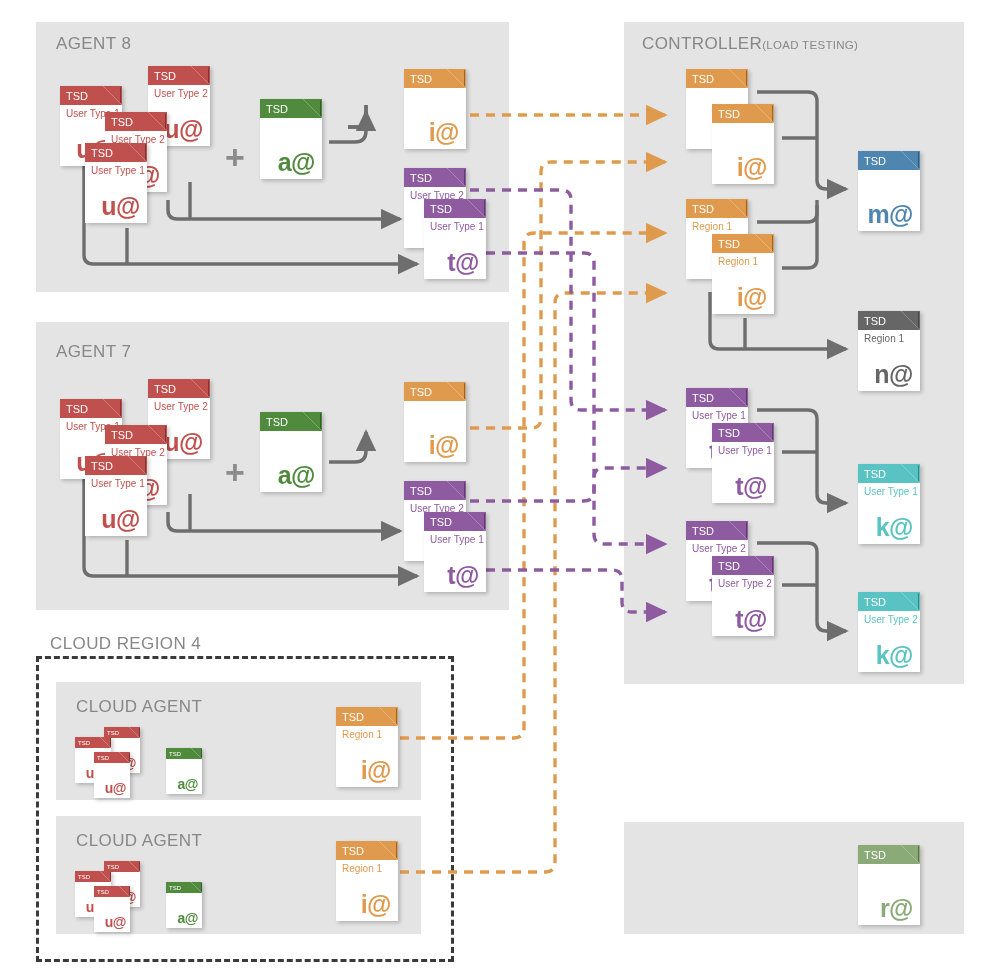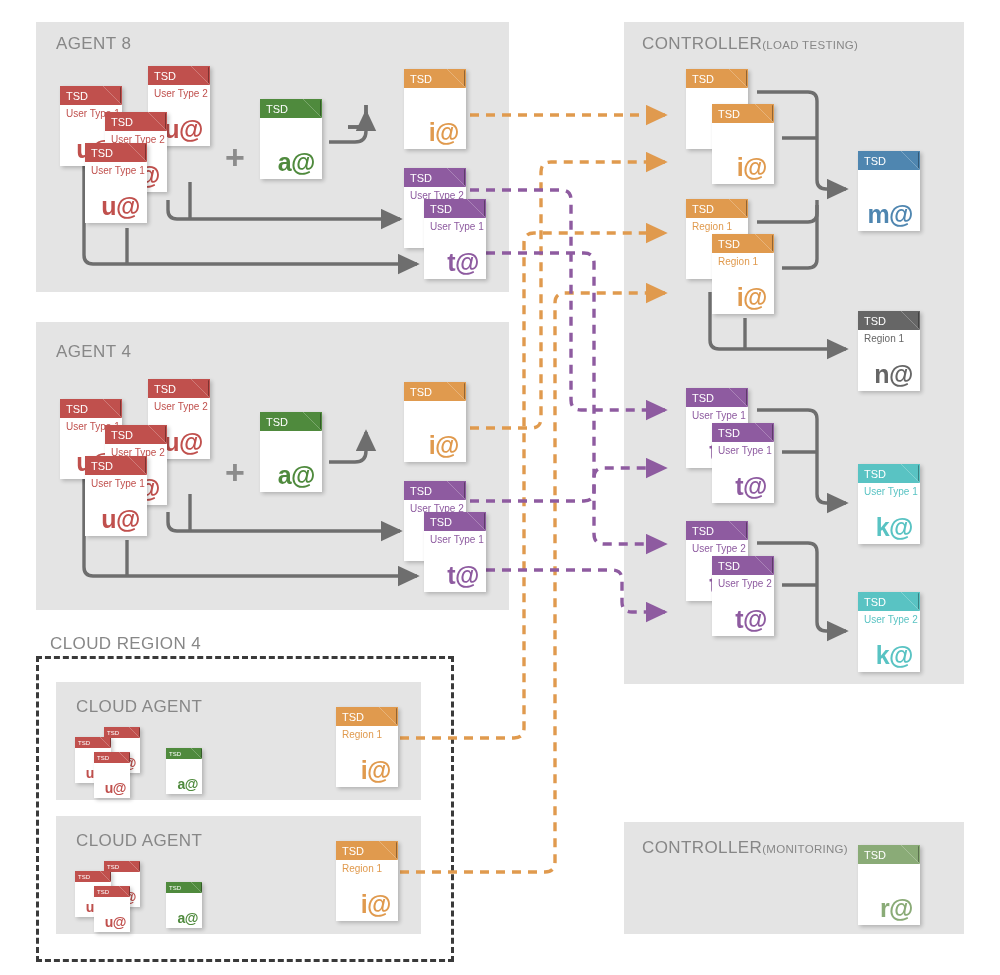--- a/index.html
+++ b/index.html
@@ -58,37 +58,34 @@
   <div class="panel-inner" style="left:56px;top:682px;width:365px;height:118px;"></div>
   <div class="panel-inner" style="left:56px;top:816px;width:365px;height:118px;"></div>
 
   <div class="panel" style="left:624px;top:22px;width:340px;height:662px;"></div>
   <div class="panel" style="left:624px;top:822px;width:340px;height:112px;"></div>
 
   <div class="sect-title" style="left:56px;top:34px;">
     <span>AGENT 8</span>
   </div>
   <div class="sect-title" style="left:56px;top:342px;">
-    <span>AGENT 4</span>
+    <span>AGENT 7</span>
   </div>
   <div class="sect-title" style="left:50px;top:634px;">
     <span>CLOUD REGION 4</span>
   </div>
   <div class="sect-title" style="left:76px;top:697px;">
     <span>CLOUD AGENT</span>
   </div>
   <div class="sect-title" style="left:76px;top:831px;">
     <span>CLOUD AGENT</span>
   </div>
   <div class="sect-title" style="left:642px;top:34px;">
     <span>CONTROLLER</span><span class="sub">(LOAD TESTING)</span>
   </div>
-  <div class="sect-title" style="left:642px;top:838px;">
-    <span>CONTROLLER</span><span class="sub">(MONITORING)</span>
-  </div>
 
   <svg class="wires" viewBox="0 0 1000 975">
     <defs>
       <marker id="ahGray" markerWidth="7" markerHeight="7" refX="5.6" refY="3" orient="auto">
         <path d="M0,0 L6.4,3 L0,6 Z" fill="#6e6e6e"></path>
       </marker>
       <marker id="ahOrange" markerWidth="7" markerHeight="7" refX="5.6" refY="3" orient="auto">
         <path d="M0,0 L6.4,3 L0,6 Z" fill="#e09a4e"></path>
       </marker>
       <marker id="ahPurple" markerWidth="7" markerHeight="7" refX="5.6" refY="3" orient="auto">

